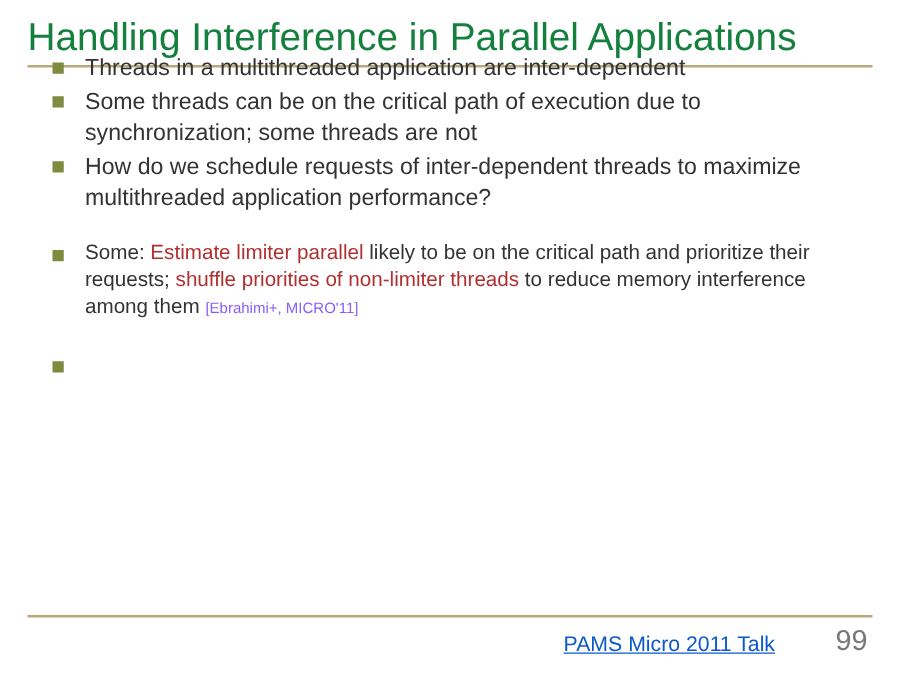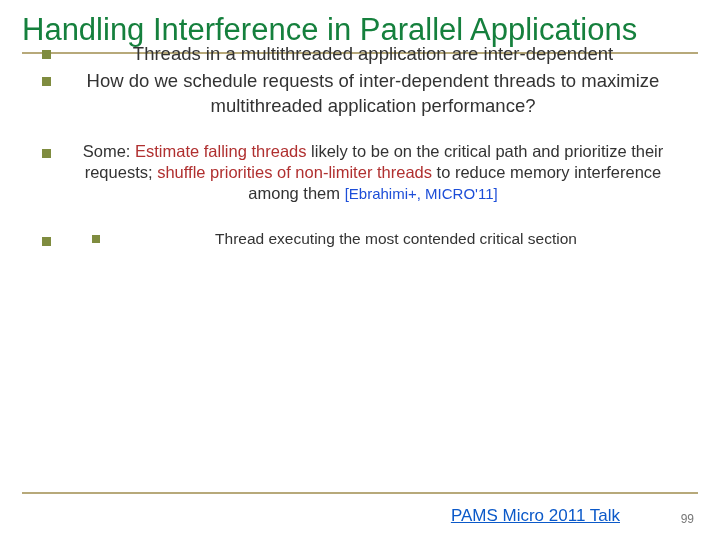--- a/index.html
+++ b/index.html
@@ -30,35 +30,34 @@
   ul.top {
     list-style: none;
     font-size: 18.5px;
     color: #333;
     line-height: 1.35;
   }
   ul.top > li {
     position: relative;
     padding-left: 26px;
     margin-bottom: 2px;
-    text-align: center;
   }
   ul.top > li::before {
     content: "";
     position: absolute;
     left: 0;
     top: 8px;
     width: 9px;
     height: 9px;
     background: #7f8c3f;
   }
   .gap { height: 20px; }
   .idea { font-size: 16.5px; line-height: 1.3; }
   .idea .kw1, .idea .kw2 { color: #b03030; }
-  .idea .cite { color: #1d4ed8; font-size: 15px; }
+  .idea .cite { color: #8b5cf6; font-size: 12px; }
   .hw { font-size: 18.5px; }
   ul.sub {
     list-style: none;
     font-size: 15.5px;
     margin-top: 2px;
     margin-left: 24px;
   }
   ul.sub > li {
     position: relative;
     padding-left: 22px;
@@ -87,50 +86,50 @@
     bottom: 14px;
     right: 100px;
     font-size: 17px;
     color: #0b59c9;
     text-decoration: underline;
   }
   .pagenum {
     position: absolute;
     bottom: 14px;
     right: 26px;
-    font-size: 12px;
+    font-size: 23px;
     color: #777;
   }
 </style>
 </head>
 <body>
 
 <div class="title">Handling Interference in Parallel Applications</div>
 <hr class="title-rule">
 
 <div class="content">
   <ul class="top">
     <li>Threads in a multithreaded application are inter-dependent</li>
+    <li>Some threads can be on the critical path of execution due to synchronization; some threads are not</li>
     <li>How do we schedule requests of inter-dependent threads to maximize multithreaded application performance?</li>
   </ul>
 
   <div class="gap"></div>
 
   <ul class="top">
     <li class="idea">
-      <span>Some: </span><span class="kw1">Estimate falling threads</span><span> likely to be on the critical path and prioritize their requests; </span><span class="kw2">shuffle priorities of non-limiter threads</span><span> to reduce memory interference among them </span><span class="cite">[Ebrahimi+, MICRO'11]</span>
+      <span>Some: </span><span class="kw1">Estimate limiter parallel</span><span> likely to be on the critical path and prioritize their requests; </span><span class="kw2">shuffle priorities of non-limiter threads</span><span> to reduce memory interference among them </span><span class="cite">[Ebrahimi+, MICRO'11]</span>
     </li>
   </ul>
 
   <div class="gap"></div>
 
   <ul class="top">
     <li class="hw">
       <ul class="sub">
-        <li>Thread executing the most contended critical section</li>
       </ul>
     </li>
   </ul>
 </div>
 
 <hr class="footer-rule">
 <a class="footer-link">PAMS Micro 2011 Talk</a>
 <div class="pagenum">99</div>
 
 </body></html>

